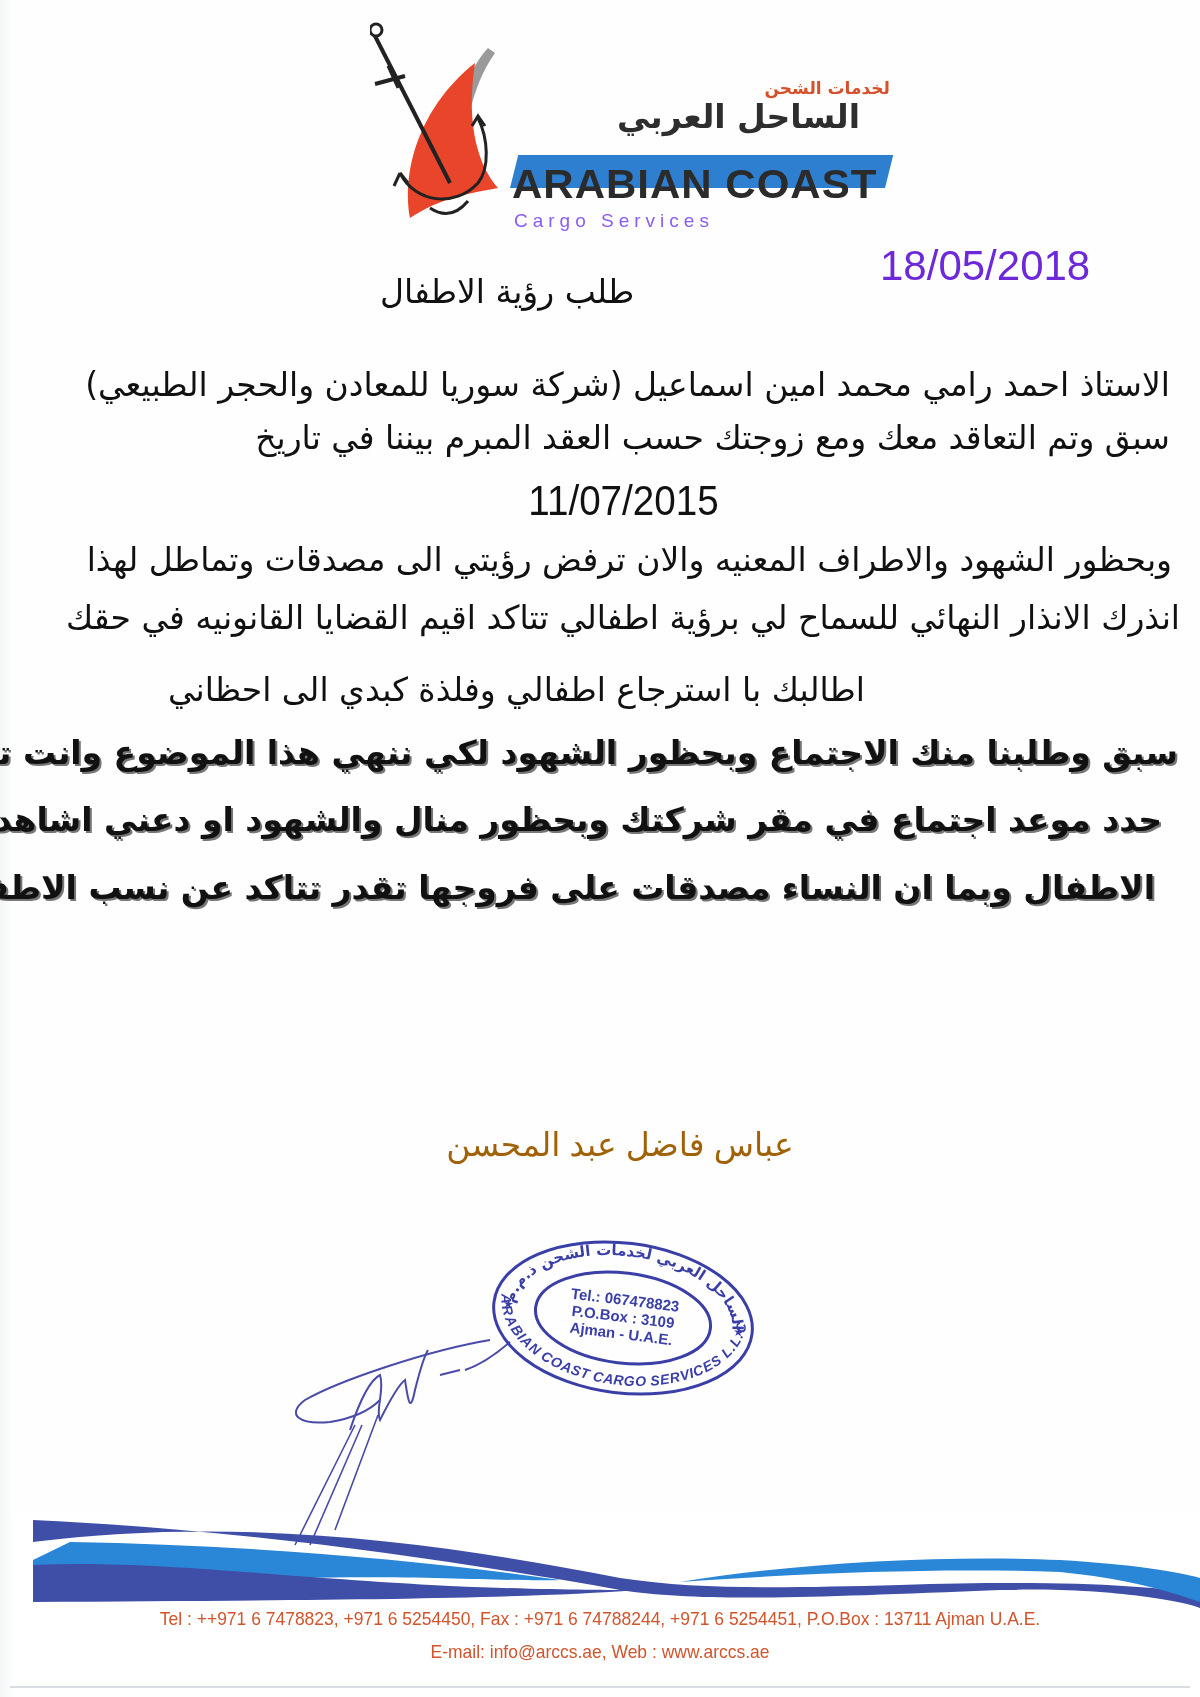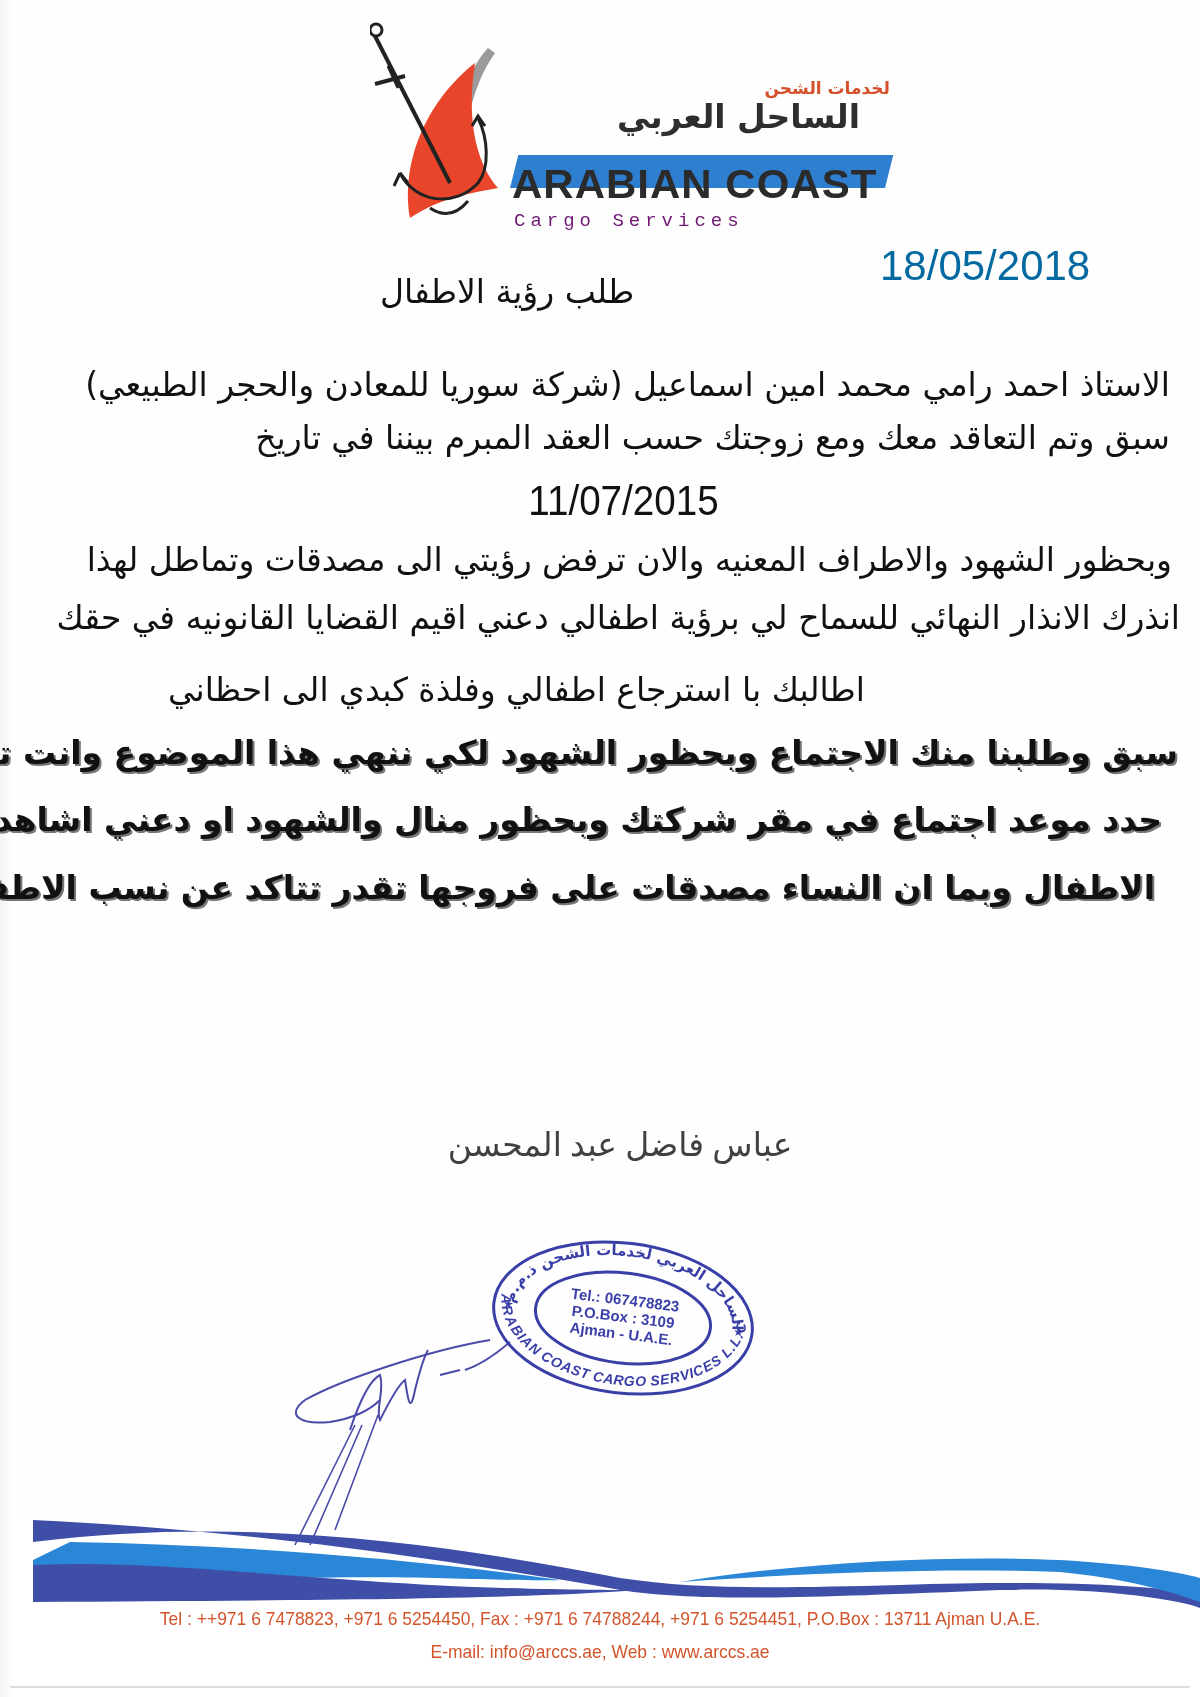--- a/index.html
+++ b/index.html
@@ -6,28 +6,28 @@
   body{width:1200px;height:1697px;position:relative;overflow:hidden;font-family:"DejaVu Sans",sans-serif;}
   .page{position:absolute;left:0;top:0;width:1200px;height:1515px;background:#fefefe;}
   .scan-edge-left{position:absolute;left:0;top:0;width:14px;height:1697px;background:linear-gradient(90deg,#f3f5f7,#ffffff);}
   
   .logo{position:absolute;left:370px;top:18px;width:520px;height:215px;}
   .logo svg{position:absolute;left:0;top:0;}
   .logo-ar-sub{position:absolute;right:0;top:60px;width:220px;text-align:right;font-family:"DejaVu Sans",sans-serif;font-size:17px;color:#d6502c;font-weight:bold;direction:rtl;}
   .logo-ar-main{position:absolute;left:150px;top:82px;width:340px;text-align:right;font-family:"DejaVu Sans",sans-serif;font-size:33px;font-weight:bold;color:#2e2e2e;direction:rtl;letter-spacing:1px;line-height:1;}
   .logo-band{position:absolute;left:140px;top:137px;width:375px;height:33px;background:#2f7fd0;transform:skewX(-14deg);transform-origin:left bottom;}
   .logo-en{position:absolute;left:142px;top:146px;font-family:"Liberation Sans",sans-serif;font-weight:bold;font-size:42px;color:#2b2b2b;letter-spacing:1px;line-height:1;transform:scaleY(0.95);}
-  .logo-cargo{position:absolute;left:144px;top:192px;font-family:Liberation Mono, monospace;font-size:19px;color:#701a75;letter-spacing:5px;}
+  .logo-cargo{position:absolute;left:144px;top:192px;font-family:Liberation Sans, sans-serif;font-size:19px;color:#8b5cf6;letter-spacing:5px;}
   
-  .date{position:absolute;left:880px;top:245px;font-family:"Liberation Sans",sans-serif;font-size:42px;color:#0369a1;line-height:1;}
+  .date{position:absolute;left:880px;top:245px;font-family:"Liberation Sans",sans-serif;font-size:42px;color:#6d28d9;line-height:1;}
   .title{position:absolute;left:380px;top:272px;width:400px;text-align:left;font-family:"DejaVu Sans",sans-serif;font-size:33px;color:#111;direction:rtl;}
   .line{position:absolute;font-family:"DejaVu Sans",sans-serif;color:#111;direction:rtl;white-space:nowrap;font-size:33px;line-height:1.2;}
   .line.bold{font-weight:bold;text-shadow:2px 2px 0 #777;}
   .contract-date{position:absolute;left:520px;top:480px;font-family:"Liberation Sans",sans-serif;font-size:42px;color:#111;line-height:1;transform:scaleX(0.92);}
-  .signer{position:absolute;left:420px;top:1125px;width:400px;text-align:center;font-family:Liberation Serif, serif;font-size:33px;color:#404040;direction:rtl;}
+  .signer{position:absolute;left:420px;top:1125px;width:400px;text-align:center;font-family:Liberation Sans, sans-serif;font-size:33px;color:#a16207;direction:rtl;}
   
   .stamp{position:absolute;left:488px;top:1238px;width:270px;height:160px;transform:rotate(7deg);}
   .signature{position:absolute;left:280px;top:1330px;width:260px;height:220px;}
   
   .ribbon{position:absolute;left:0;top:1490px;width:1200px;height:120px;}
   .footer-line1{position:absolute;left:0;top:1608px;width:1200px;text-align:center;font-family:"Liberation Sans",sans-serif;font-size:19px;color:#d1542b;transform:scaleX(0.92);}
   .footer-line2{position:absolute;left:0;top:1641px;width:1200px;text-align:center;font-family:"Liberation Sans",sans-serif;font-size:19px;color:#d1542b;transform:scaleX(0.92);}
   .bottom-edge{position:absolute;left:10px;top:1686px;width:1180px;height:2px;background:#d9dde2;}
 </style>
 </head>
@@ -60,21 +60,21 @@
     <div class="logo-cargo">Cargo Services</div>
   </div>
 
   <div class="date">18/05/2018</div>
   <div class="title">طلب رؤية الاطفال</div>
 
   <div class="line" style="right:30px;top:365px;">الاستاذ احمد رامي محمد امين اسماعيل (شركة سوريا للمعادن والحجر الطبيعي)</div>
   <div class="line" style="right:30px;top:418px;">سبق وتم التعاقد معك ومع زوجتك حسب العقد المبرم بيننا في تاريخ</div>
   <div class="contract-date">11/07/2015</div>
   <div class="line" style="right:28px;top:540px;">وبحظور الشهود والاطراف المعنيه والان ترفض رؤيتي الى مصدقات وتماطل لهذا</div>
-  <div class="line" style="right:20px;top:598px;">انذرك الانذار النهائي للسماح لي برؤية اطفالي دعني اقيم القضايا القانونيه في حقك</div>
+  <div class="line" style="right:20px;top:598px;">انذرك الانذار النهائي للسماح لي برؤية اطفالي تتاكد اقيم القضايا القانونيه في حقك</div>
   <div class="line" style="right:335px;top:670px;">اطالبك   با استرجاع اطفالي وفلذة كبدي الى احظاني</div>
   <div class="line bold" style="right:22px;top:733px;">سبق وطلبنا منك الاجتماع وبحظور الشهود لكي ننهي هذا الموضوع وانت تماطل</div>
   <div class="line bold" style="right:38px;top:800px;">حدد موعد اجتماع في مقر شركتك وبحظور منال  والشهود او دعني اشاهد</div>
   <div class="line bold" style="right:45px;top:868px;">الاطفال وبما ان النساء مصدقات على فروجها تقدر تتاكد عن نسب الاطفال</div>
 
   <div class="signer">عباس فاضل  عبد المحسن</div>
 
   <svg class="signature" viewBox="0 0 260 220">
     <path d="M210 10 C150 20 60 50 25 70 C5 85 20 95 50 92 C75 88 90 80 100 70" stroke="#4a4aa8" stroke-width="2" fill="none"></path>
     <path d="M70 100 C80 70 90 50 100 45 C105 60 95 80 100 90 C110 70 118 55 125 50 C128 70 130 85 135 60 C140 40 145 25 148 20" stroke="#4a4aa8" stroke-width="2" fill="none"></path>

